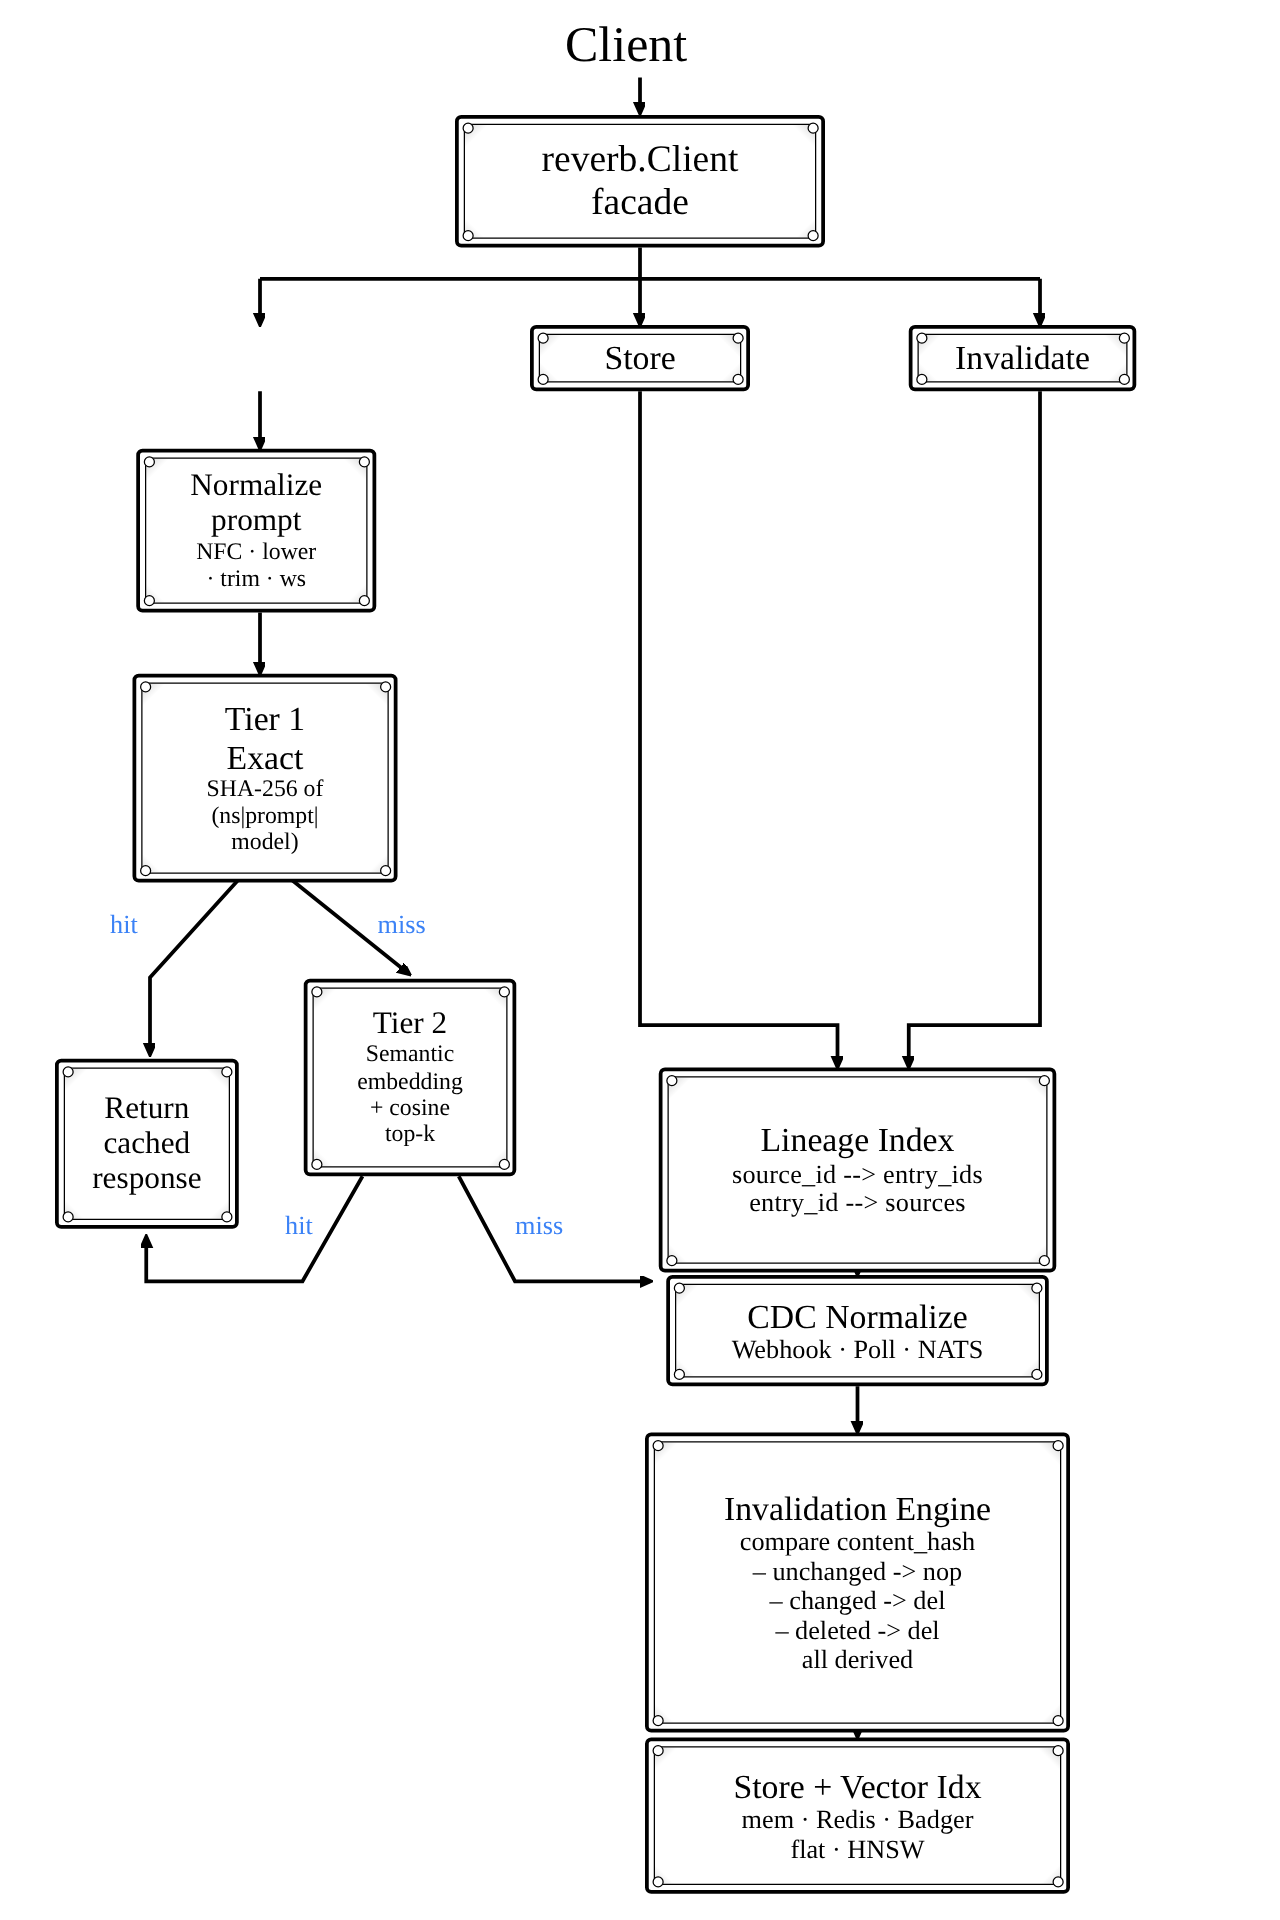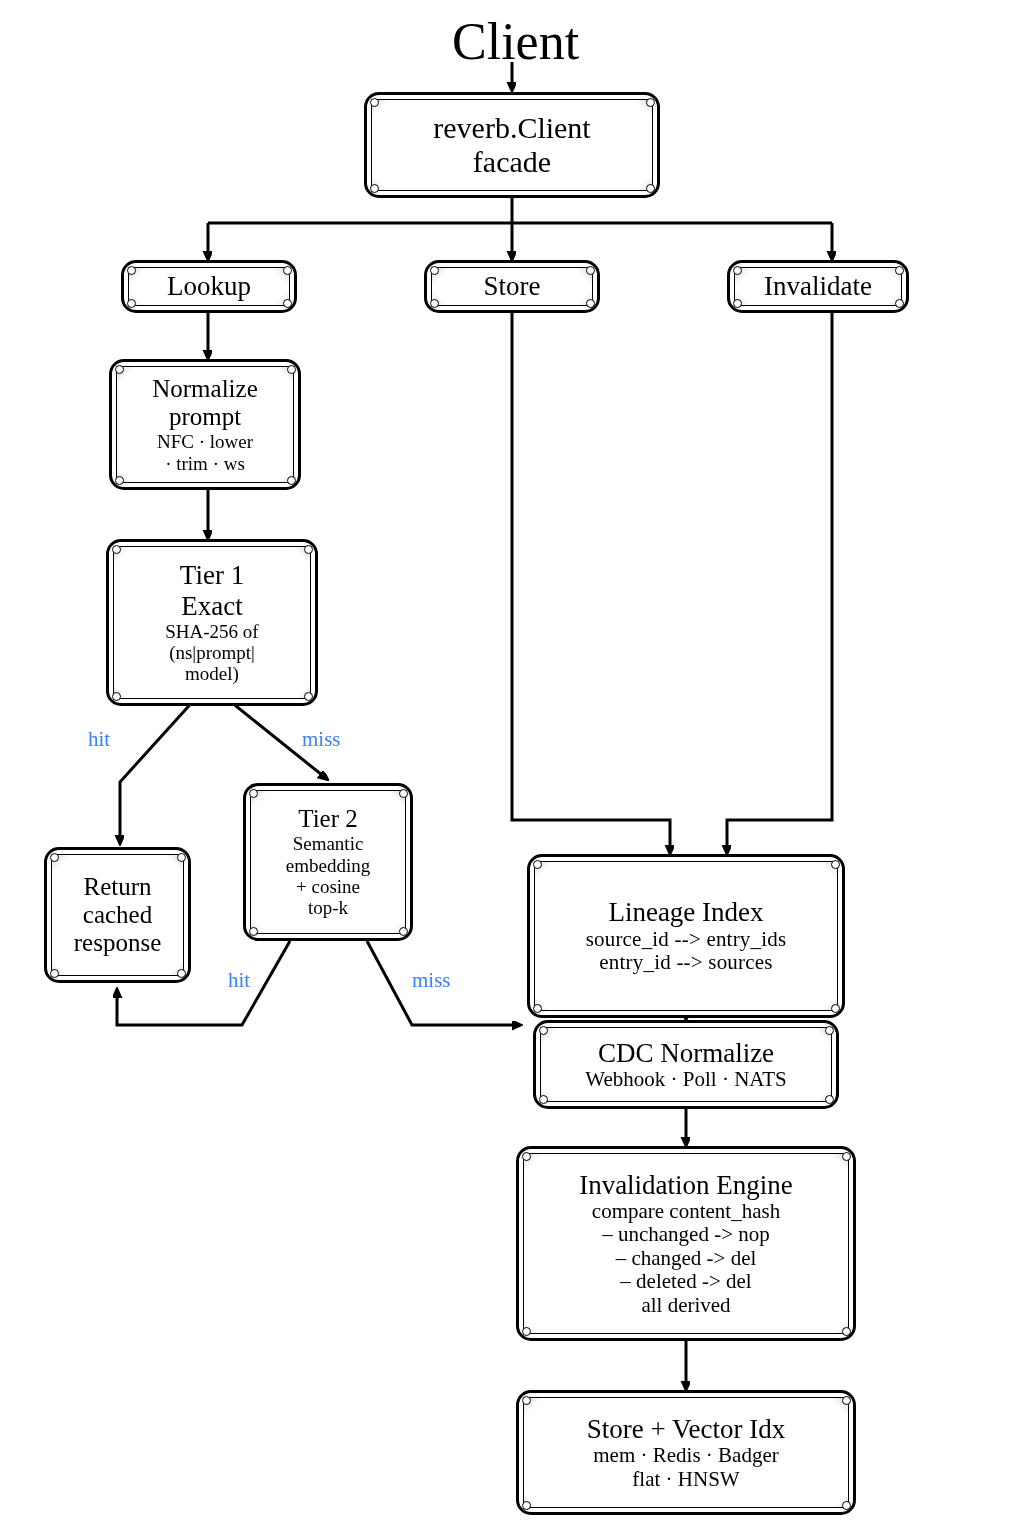--- a/index.html
+++ b/index.html
@@ -31,21 +31,21 @@
     fill: none;
     stroke-linecap: butt;
     stroke-linejoin: miter;
   }
   
   .node {
     position: absolute;
     box-sizing: border-box;
     background: #ffffff;
     border: 3.5px solid #000;
-    border-radius: 15px;
+    border-radius: 5px;
     display: flex;
     flex-direction: column;
     align-items: center;
     justify-content: center;
     text-align: center;
     z-index: 3;
   }
   .node .inner {
     position: absolute;
     left: 4px; top: 4px; right: 4px; bottom: 4px;
@@ -109,21 +109,21 @@
     z-index: 4;
     white-space: nowrap;
   }
   .freetext {
     position: absolute;
     font-family: "Liberation Serif", "DejaVu Serif", serif;
     color: #000;
     z-index: 4;
     white-space: nowrap;
   }
-  #client-label { font-size: 52px; left: 452px; top: 12px; }
+  #client-label { font-size: 40px; left: 452px; top: 12px; }
 </style>
 </head>
 <body>
 
 <div id="canvas">
 
   <svg class="edges" viewBox="0 0 1024 1536">
     <defs>
       <marker id="arrow" markerWidth="11" markerHeight="11" refX="8.4" refY="4" orient="auto" markerUnits="userSpaceOnUse">
         <path d="M0,0 L9,4 L0,8 L2.1,4 Z" fill="#000" stroke="none"></path>
@@ -168,30 +168,20 @@
     <span class="dot tr"></span>
     <span class="dot bl"></span>
     <span class="dot br"></span>
     <span class="inner"></span>
     <div class="content">
       <span class="ttl">reverb.Client
 facade</span>
     </div>
   </div>
 
-  <div class="node t-lg" style="left:121px; top:260px; width:176px; height:53px;">
-    <span class="dot tl"></span>
-    <span class="dot tr"></span>
-    <span class="dot bl"></span>
-    <span class="dot br"></span>
-    <span class="inner"></span>
-    <div class="content">
-      <span class="ttl">Lookup</span>
-    </div>
-  </div>
 
   <div class="node t-lg" style="left:424px; top:260px; width:176px; height:53px;">
     <span class="dot tl"></span>
     <span class="dot tr"></span>
     <span class="dot bl"></span>
     <span class="dot br"></span>
     <span class="inner"></span>
     <div class="content">
       <span class="ttl">Store</span>
     </div>
@@ -283,21 +273,21 @@
     <span class="dot tr"></span>
     <span class="dot bl"></span>
     <span class="dot br"></span>
     <span class="inner"></span>
     <div class="content">
       <span class="ttl">CDC Normalize</span>
       <span class="sub">Webhook · Poll · NATS</span>
     </div>
   </div>
 
-  <div class="node t-lg s-md" style="left:516px; top:1146px; width:340px; height:195px;">
+  <div class="node t-lg s-md" style="left:516px; top:1146px; width:340px; height:240px;">
     <span class="dot tl"></span>
     <span class="dot tr"></span>
     <span class="dot bl"></span>
     <span class="dot br"></span>
     <span class="inner"></span>
     <div class="content">
       <span class="ttl">Invalidation Engine</span>
       <span class="sub">compare  content_hash
 –  unchanged   -&gt; nop
 –  changed       -&gt; del

